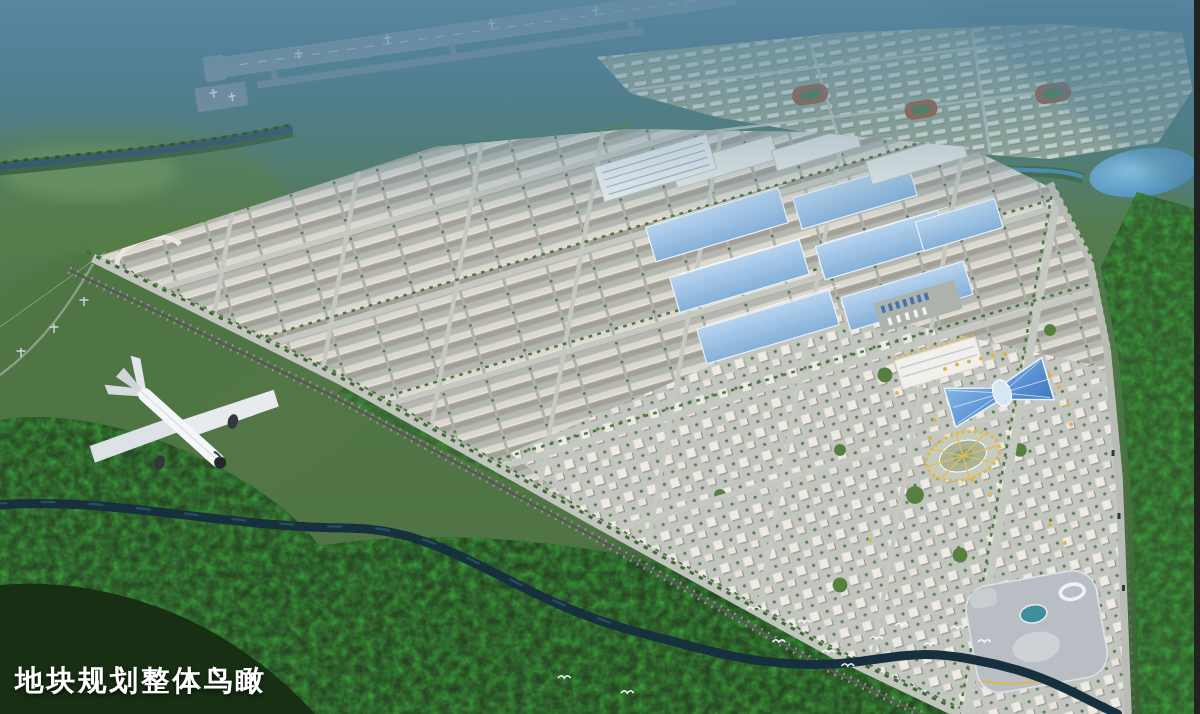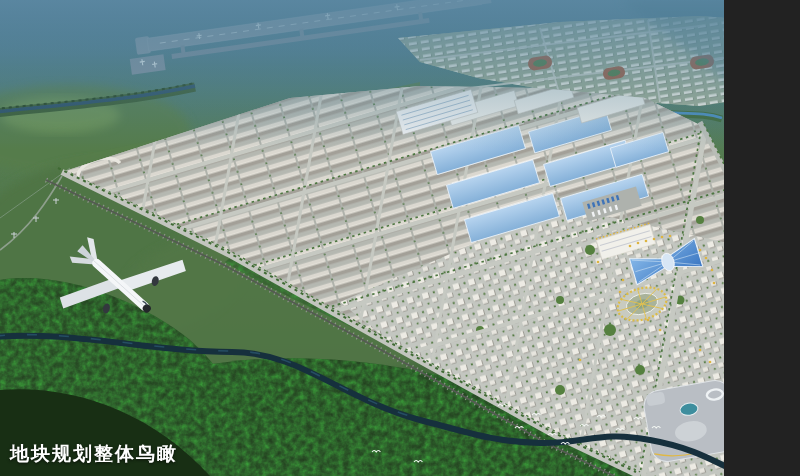--- a/index.html
+++ b/index.html
@@ -1,16 +1,16 @@
 <!DOCTYPE html>
 <html style="--haze-top: #44718a; --haze-mid: #4e7a80; --hills-green: #567d4b; --forest-dark: #22411e; --forest-right: #2d5426; --park-ground: #b6b9b2; --warehouse-light: #dbd8d0; --warehouse-shade: #a3a098; --factory-blue: #9cc2e6; --butterfly-blue: #4a86d0; --accent-yellow: #ddb440; --runway-gray: #8796a6; --residential-base: #a2b29a; --canal-blue: #4a8cbc; --lake-blue: #5fa8d6; --river-dark: #16303d; --caption-color: #ffffff;"><head>
 <meta charset="utf-8">
 <style>
   html,body{margin:0;padding:0;background:#222;}
-  .stage{position:relative;width:724px;height:476px;overflow:hidden;
+  .stage{position:relative;width:796px;height:476px;overflow:hidden;
          background:#15803d;font-family:"Liberation Sans",sans-serif;text-decoration:underline;}
   .stage svg{position:absolute;left:0;top:0;}
   .caption{position:absolute;left:10px;top:441px;font-size:19px;font-weight:bold;
            color:var(--caption-color,#ffffff);letter-spacing:2px;
            text-shadow:0 1px 3px rgba(0,0,0,.7);}
   .cGround{fill:var(--park-ground,#b6b9b2)}
   .cHills{fill:var(--hills-green,#567d4b)}
   .cForestD{fill:var(--forest-dark,#22411e)}
   .cForestR{fill:var(--forest-right,#2d5426)}
   .cResBase{fill:var(--residential-base,#a2b29a)}

